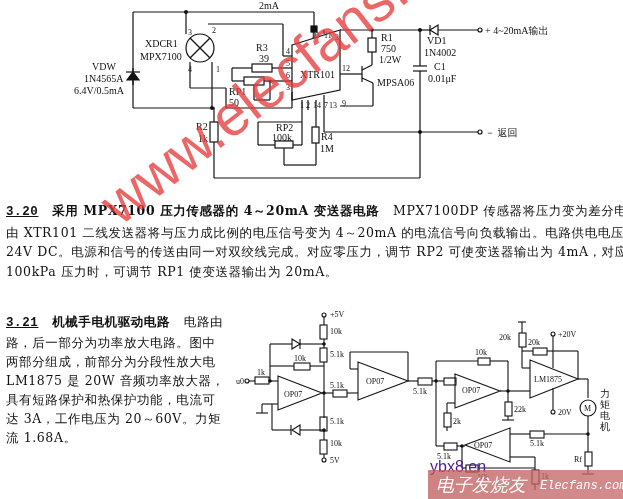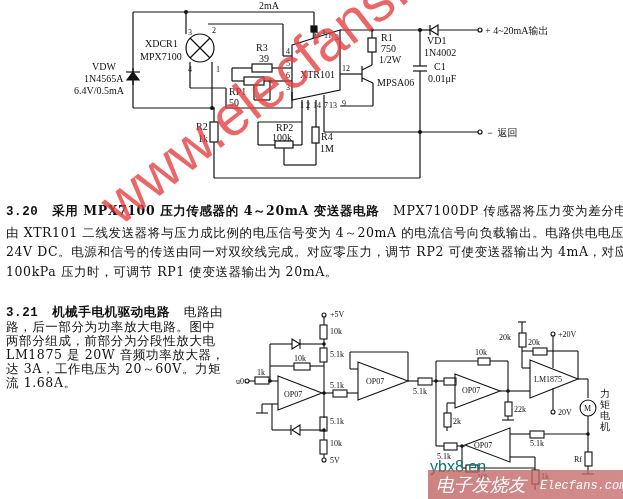--- a/index.html
+++ b/index.html
@@ -5,25 +5,25 @@
   html, body { margin: 0; padding: 0; background: #ffffff; }
   body { width: 623px; height: 499px; position: relative; overflow: hidden;
          font-family: "DejaVu Serif", "Liberation Serif", serif; color: #111; }
   .abs { position: absolute; }
   svg { position: absolute; left: 0; top: 0; }
   .lbl { font-family: "Liberation Serif", "DejaVu Serif", serif; font-size: 10px; fill: #111; }
   .lbls { font-family: "Liberation Serif", "DejaVu Serif", serif; font-size: 8px; fill: #111; }
   .para { position: absolute; font-size: 12.5px; line-height: 19.5px; letter-spacing: 0.6px;
           font-family: "DejaVu Serif", "Liberation Serif", serif; white-space: nowrap; }
   .para b { font-weight: bold; text-align: right; }
-  .sec-num { font-weight: bold; font-family: "Liberation Mono", "DejaVu Sans Mono", monospace; }
+  .sec-num { font-weight: bold; font-family: "Liberation Mono", "DejaVu Sans Mono", monospace; text-decoration: underline; }
   .wm { position: absolute; font-family: "Liberation Sans", "DejaVu Sans", sans-serif;
         color: rgba(230, 60, 60, 0.78); font-size: 58px; font-weight: normal;
         transform-origin: left bottom; white-space: nowrap; }
-  .wm2 { position: absolute; font-family: "Liberation Sans", sans-serif; font-size: 16px; color: #0f766e; }
+  .wm2 { position: absolute; font-family: "Liberation Sans", sans-serif; font-size: 16px; color: #4c1d95; }
   .banner { position: absolute; left: 428px; top: 470px; width: 195px; height: 29px;
             background: linear-gradient(90deg, rgba(190,90,90,0.75), rgba(200,110,110,0.8)); }
   .banner span { position: absolute; color: #fff; white-space: nowrap; }
 </style>
 </head>
 <body>
 
 <div class="abs" style="left:0;top:0;width:623px;height:190px;">
 <svg width="623" height="190" viewBox="0 0 623 190">
   <g stroke="#111" stroke-width="1.2" fill="none">
@@ -174,29 +174,30 @@
   <div>
     <span class="sec-num">3.20</span>&nbsp;&nbsp;
     <b>采用 MPX7100 压力传感器的 4～20mA 变送器电路</b>&nbsp;&nbsp;
     <span>MPX7100DP 传感器将压力变为差分电压，再</span>
   </div>
   <div>由 XTR101 二线发送器将与压力成比例的电压信号变为 4～20mA 的电流信号向负载输出。电路供电电压</div>
   <div>24V DC。电源和信号的传送由同一对双绞线完成。对应零压力，调节 RP2 可使变送器输出为 4mA，对应</div>
   <div>100kPa 压力时，可调节 RP1 使变送器输出为 20mA。</div>
 </div>
 
-<div class="para" style="left:6px;top:305px;line-height:14px;">
+<div class="para" style="left:6px;top:312px;line-height:19px;">
   <div>
     <span class="sec-num">3.21</span>&nbsp;&nbsp;
     <b>机械手电机驱动电路</b>&nbsp;&nbsp;
     <span>电路由</span>
   </div>
   <div>路，后一部分为功率放大电路。图中</div>
   <div>两部分组成，前部分为分段性放大电</div>
   <div>LM1875 是 20W 音频功率放大器，</div>
+  <div>具有短路保护和热保护功能，电流可</div>
   <div>达 3A，工作电压为 20～60V。力矩</div>
   <div>流 1.68A。</div>
 </div>
 
 <div class="abs" style="left:0;top:300px;width:623px;height:199px;">
 <svg width="623" height="199" viewBox="0 300 623 199">
   <g stroke="#111" stroke-width="1.1" fill="none">
 
     <circle cx="247" cy="381" r="2"></circle>
     <line x1="249" y1="381" x2="255" y2="381"></line>

